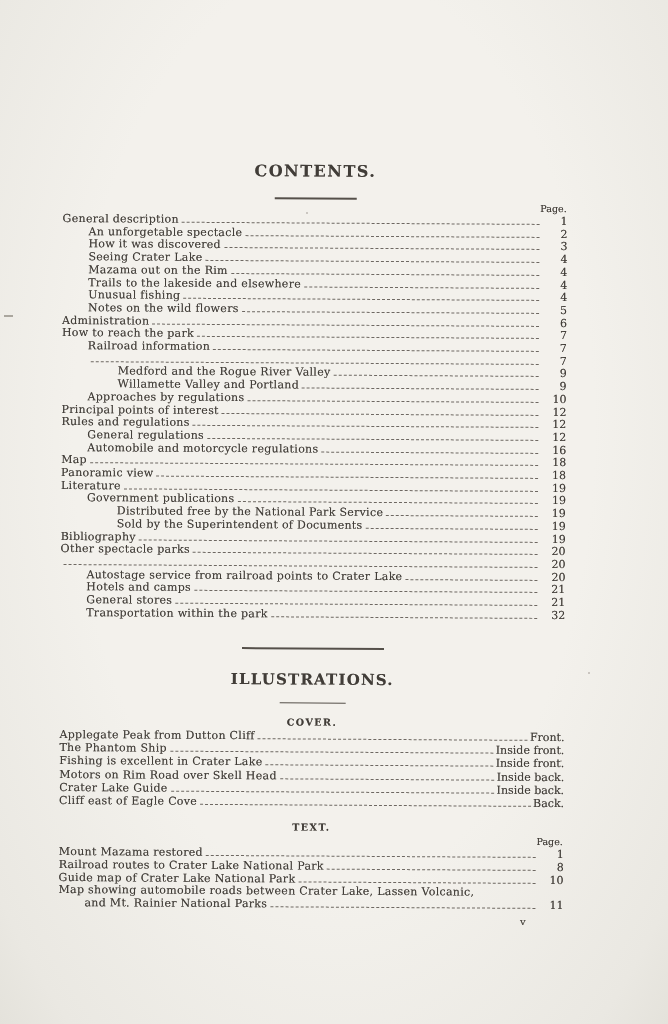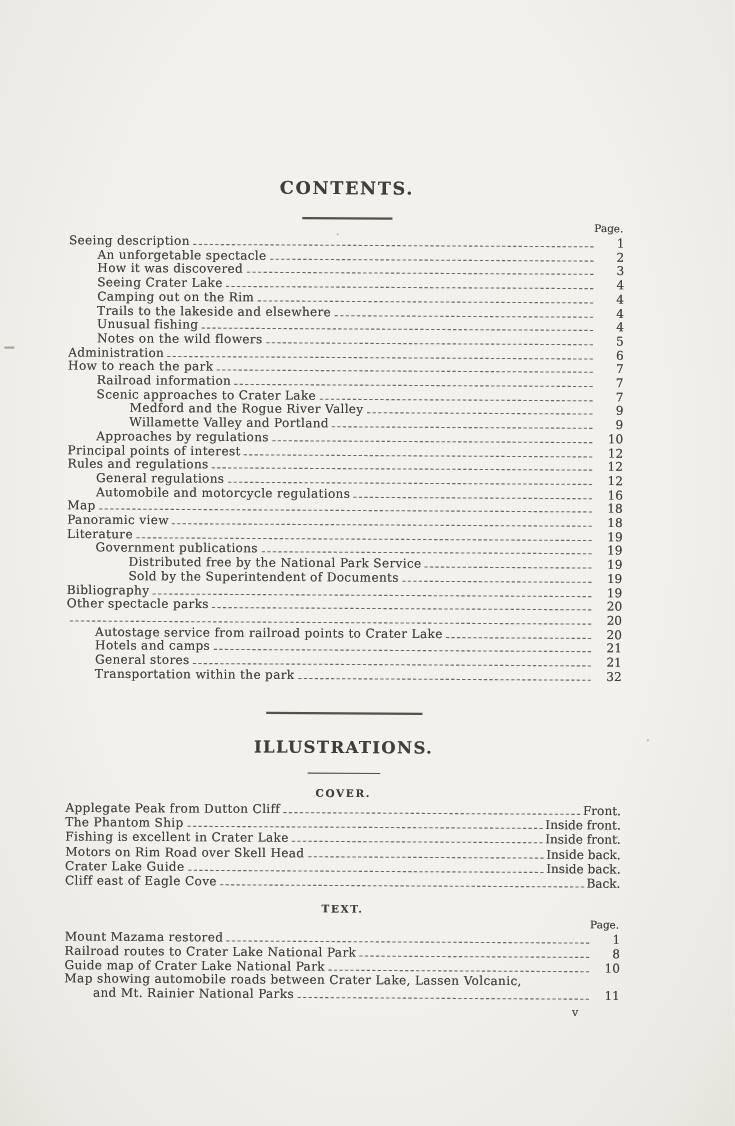--- a/index.html
+++ b/index.html
@@ -40,41 +40,41 @@
 <body>
 
 <div class="sheet">
 
   <h1 class="h-contents">CONTENTS.</h1>
   <div class="rule rule-1"></div>
   <div class="page-label">Page.</div>
 
   <div class="rows">
     <div class="row">
-        <span class="lbl">Seeing description</span>
+        <span class="lbl">General description</span>
         <span class="leader"></span>
         <span class="pgnum">1</span>
       </div>
     <div class="row ind1">
         <span class="lbl">An unforgetable spectacle</span>
         <span class="leader"></span>
         <span class="pgnum">2</span>
       </div>
     <div class="row ind1">
         <span class="lbl">How it was discovered</span>
         <span class="leader"></span>
         <span class="pgnum">3</span>
       </div>
     <div class="row ind1">
         <span class="lbl">Seeing Crater Lake</span>
         <span class="leader"></span>
         <span class="pgnum">4</span>
       </div>
     <div class="row ind1">
-        <span class="lbl">Camping out on the Rim</span>
+        <span class="lbl">Mazama out on the Rim</span>
         <span class="leader"></span>
         <span class="pgnum">4</span>
       </div>
     <div class="row ind1">
         <span class="lbl">Trails to the lakeside and elsewhere</span>
         <span class="leader"></span>
         <span class="pgnum">4</span>
       </div>
     <div class="row ind1">
         <span class="lbl">Unusual fishing</span>
@@ -95,21 +95,20 @@
         <span class="lbl">How to reach the park</span>
         <span class="leader"></span>
         <span class="pgnum">7</span>
       </div>
     <div class="row ind1">
         <span class="lbl">Railroad information</span>
         <span class="leader"></span>
         <span class="pgnum">7</span>
       </div>
     <div class="row ind1">
-        <span class="lbl">Scenic approaches to Crater Lake</span>
         <span class="leader"></span>
         <span class="pgnum">7</span>
       </div>
     <div class="row ind2">
         <span class="lbl">Medford and the Rogue River Valley</span>
         <span class="leader"></span>
         <span class="pgnum">9</span>
       </div>
     <div class="row ind2">
         <span class="lbl">Willamette Valley and Portland</span>

